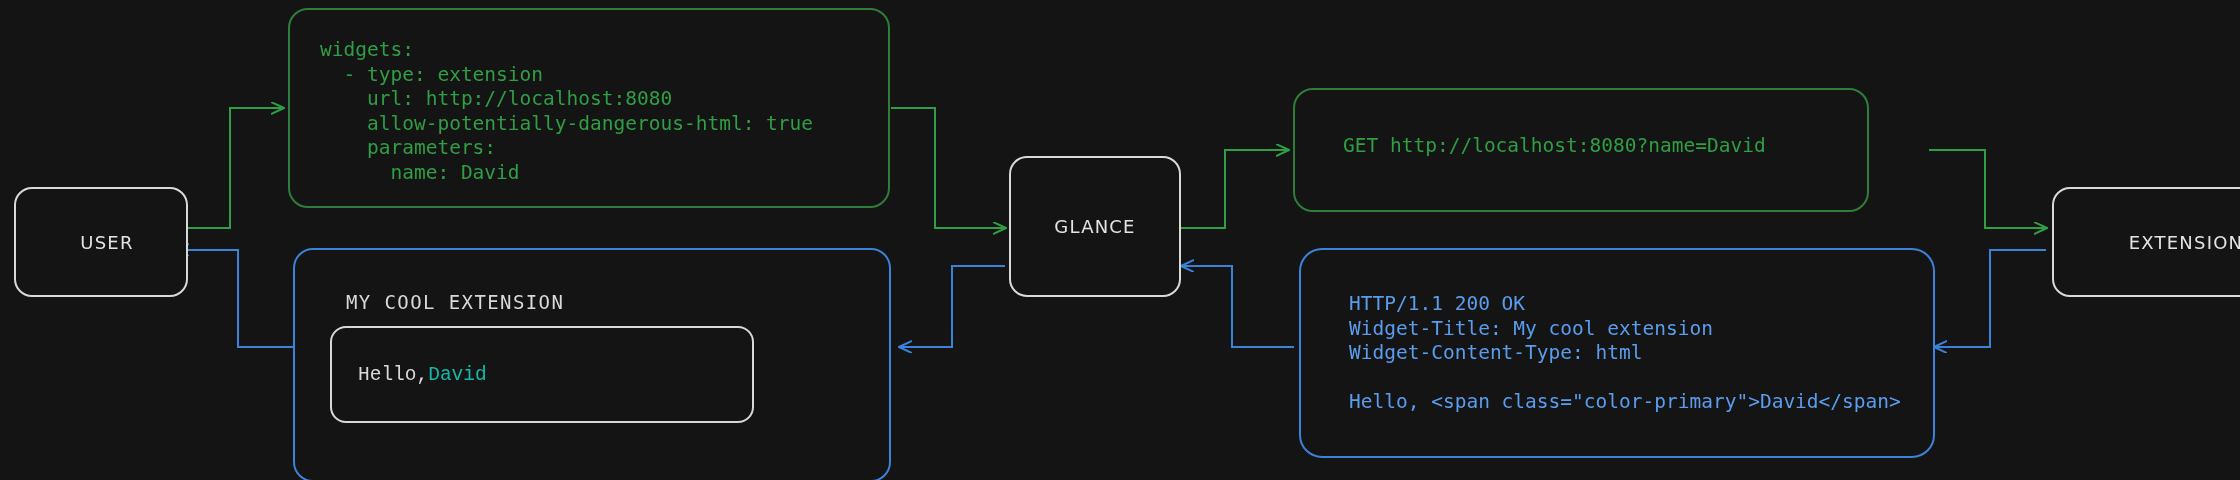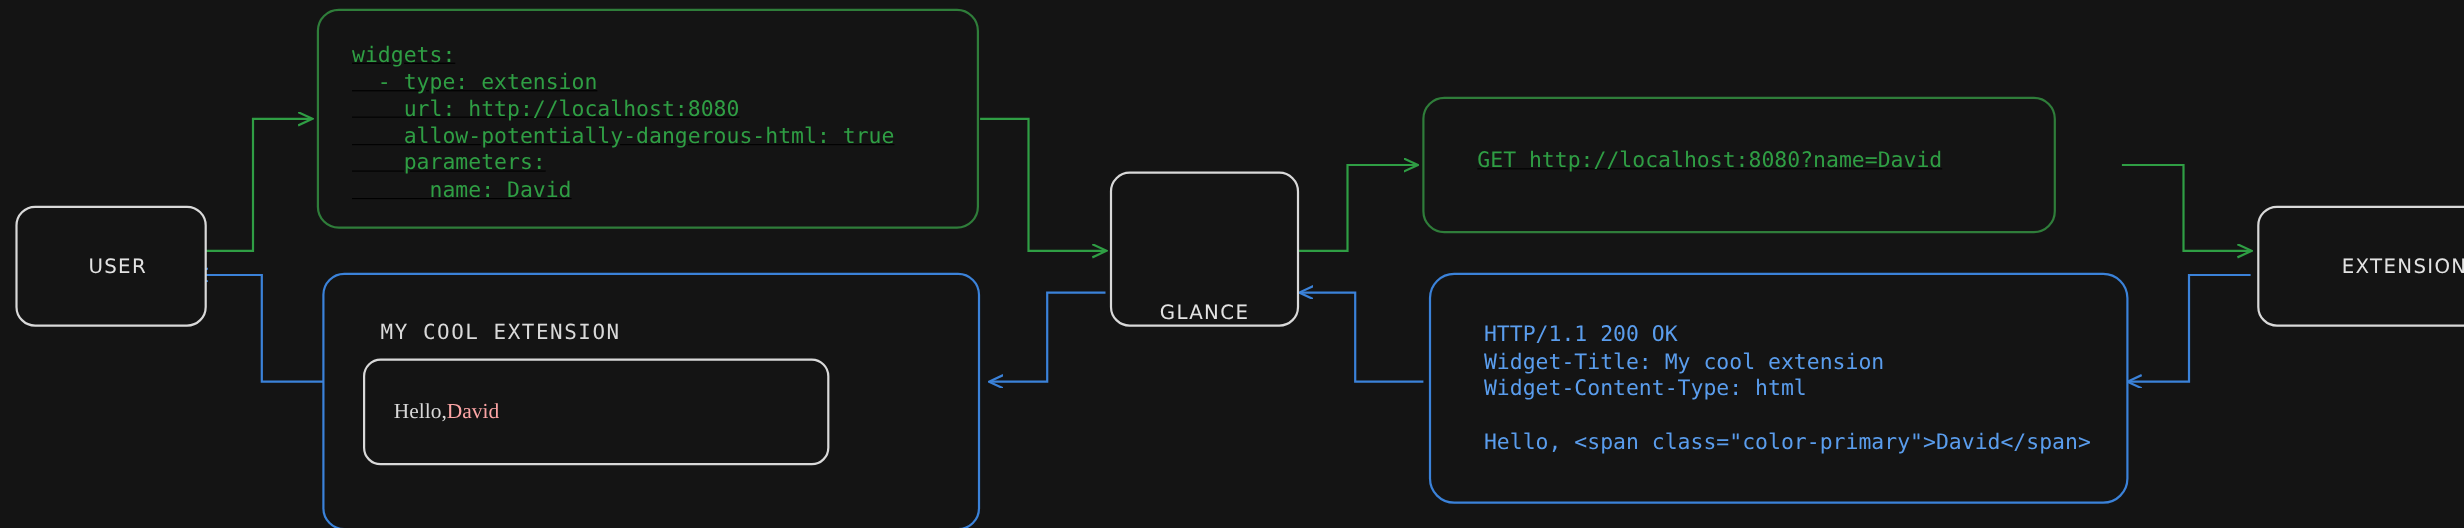--- a/index.html
+++ b/index.html
@@ -8,35 +8,35 @@
   #stage{position:relative;width:2240px;height:480px;background:#141414;}
 
   svg.wires{position:absolute;left:0;top:0;width:2240px;height:480px;overflow:visible;}
 
   .node{position:absolute;border:2px solid #d9d9d9;border-radius:18px;background:#141414;
         display:flex;align-items:center;justify-content:center;color:#e3e3e3;
         font-size:18px;letter-spacing:1.2px;
         font-family:"DejaVu Sans","Liberation Sans",sans-serif;}
 
   .panel{position:absolute;border-radius:20px;background:#141414;box-sizing:border-box;}
-  .panel.green{border:2px solid #2f7d3a;text-decoration:underline;}
+  .panel.green{border:2px solid #2f7d3a;}
   .panel.blue{border:2px solid #3b82d9;}
 
   .code{white-space:pre;font-size:19.5px;line-height:24.5px;
         font-family:"DejaVu Sans Mono","Liberation Mono",monospace;}
   .code.green{color:#2f9e44;}
   .code.blue{color:#5a9ded;}
 
   .widget-title{color:#d9d9d9;font-size:19px;letter-spacing:1.4px;
         font-family:"DejaVu Sans Mono","Liberation Mono",monospace;}
   .widget-body{position:absolute;border:2px solid #d9d9d9;border-radius:16px;
         display:flex;align-items:center;box-sizing:border-box;}
   .widget-text{color:#d9d9d9;font-size:19.5px;
-        font-family:Liberation Serif, serif;}
-  .accent{color:#fca5a5;}
+        font-family:Liberation Mono, monospace;}
+  .accent{color:#14b8a6;}
 </style>
 </head>
 <body>
 
 <div id="stage">
 
   <svg class="wires" viewBox="0 0 2240 480" xmlns="http://www.w3.org/2000/svg">
     <defs>
       <marker id="ag" markerWidth="14" markerHeight="14" refX="12" refY="6" orient="auto" markerUnits="userSpaceOnUse">
         <path d="M0,0 L13,6 L0,12" fill="none" stroke="#2f9e44" stroke-width="2"></path>
@@ -58,21 +58,21 @@
       <path d="M1294,347 L1232,347 L1232,266 L1182,266" marker-end="url(#ab)"></path>
       <path d="M1005,266 L952,266 L952,347 L900,347" marker-end="url(#ab)"></path>
       <path d="M295,347 L238,347 L238,250 L177,250" marker-end="url(#ab)"></path>
     </g>
   </svg>
 
   <div class="node" style="left:14px;top:187px;width:158px;height:106px;padding-left:12px;">
     <span>USER</span>
   </div>
 
-  <div class="node" style="left:1009px;top:156px;width:168px;height:137px;align-items:flex-end;">
+  <div class="node" style="left:1009px;top:156px;width:168px;height:137px;">
     <span>GLANCE</span>
   </div>
 
   <div class="node" style="left:2052px;top:187px;width:172px;height:106px;padding-left:46px;">
     <span>EXTENSION</span>
   </div>
 
   <div class="panel green" style="left:288px;top:8px;width:602px;height:200px;padding:28px 0 0 30px;">
     <div class="code green">widgets:
   - type: extension

